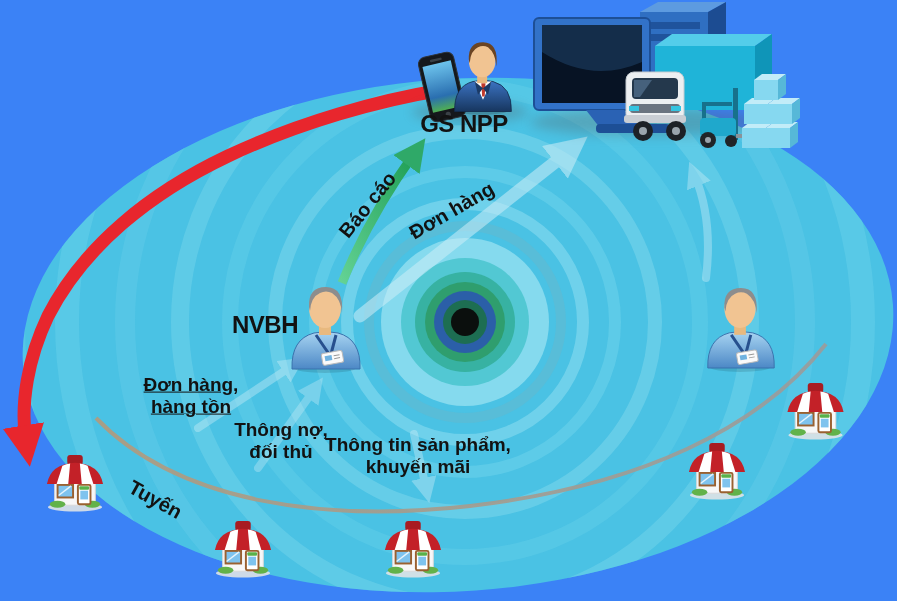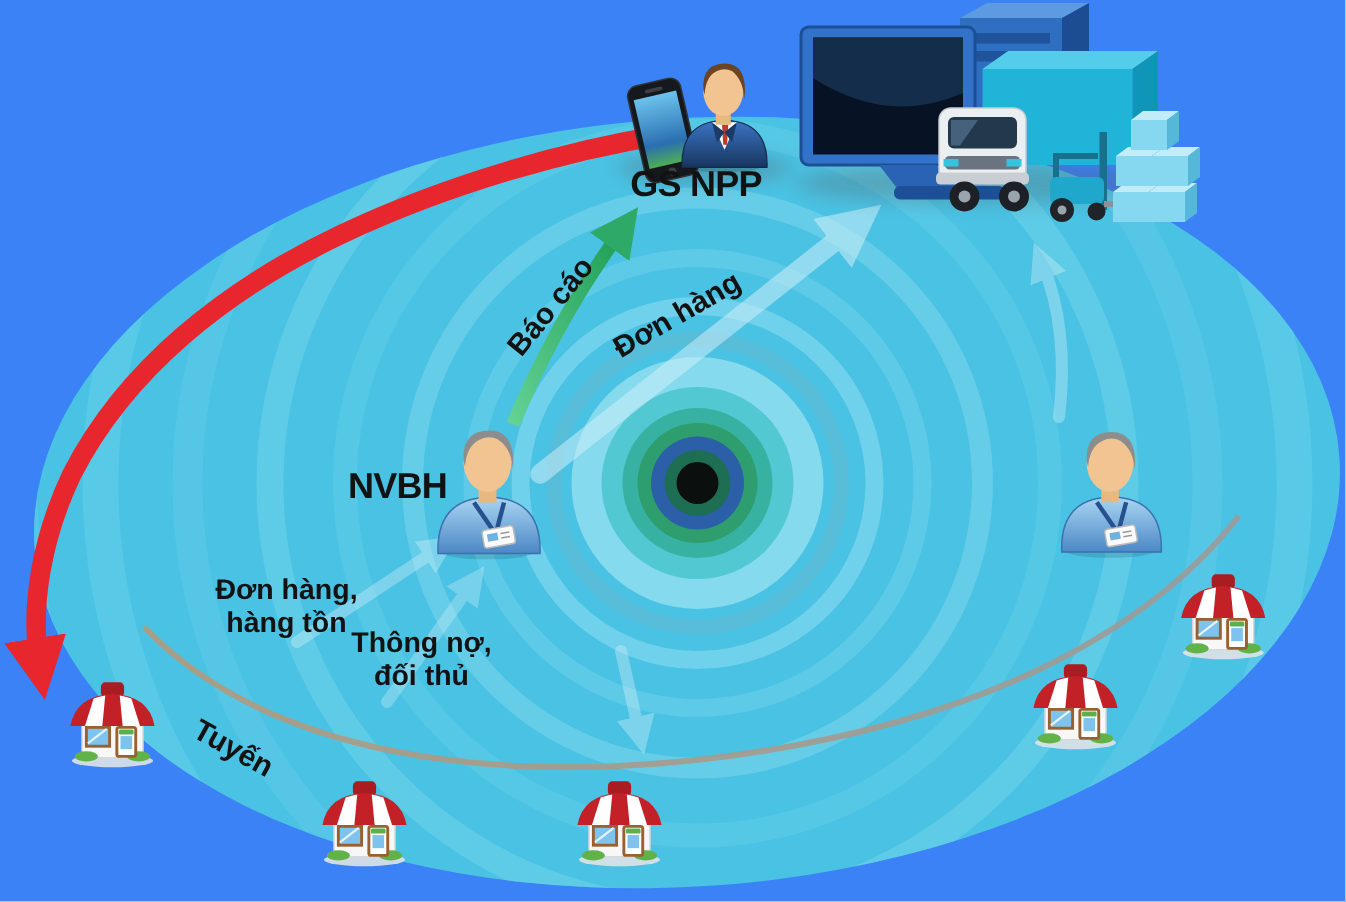--- a/index.html
+++ b/index.html
@@ -234,18 +234,20 @@
     <use href="#store" x="212" y="518" width="62" height="60"></use>
     <use href="#store" x="382" y="518" width="62" height="60"></use>
     <use href="#store" x="686" y="440" width="62" height="60"></use>
     <use href="#store" x="784" y="380" width="63" height="60"></use>
   </svg>
 
   <div class="lbl big" style="left:464px;top:124px;">GS NPP</div>
   <div class="lbl big" style="left:253px;top:325px;margin-left:12px;">NVBH</div>
   <div class="lbl r-baocao" style="left:368px;top:205px;">Báo cáo</div>
   <div class="lbl r-donhang" style="left:452px;top:211px;">Đơn hàng</div>
-  <div class="lbl mid" style="left:191px;top:406px;">Đơn hàng,
+  <div class="lbl mid" style="left:191px;top:396px;text-decoration:underline;">Đơn hàng,
 hàng tồn</div>
   <div class="lbl mid" style="left:281px;top:441px;">Thông nợ,
 đối thủ</div>
+  <div class="lbl mid" style="left:418px;top:456px;">Thông tin sản phẩm,
+khuyến mãi</div>
   <div class="lbl r-tuyen" style="left:155px;top:500px;">Tuyến</div>
 </div>
 
 </body></html>

